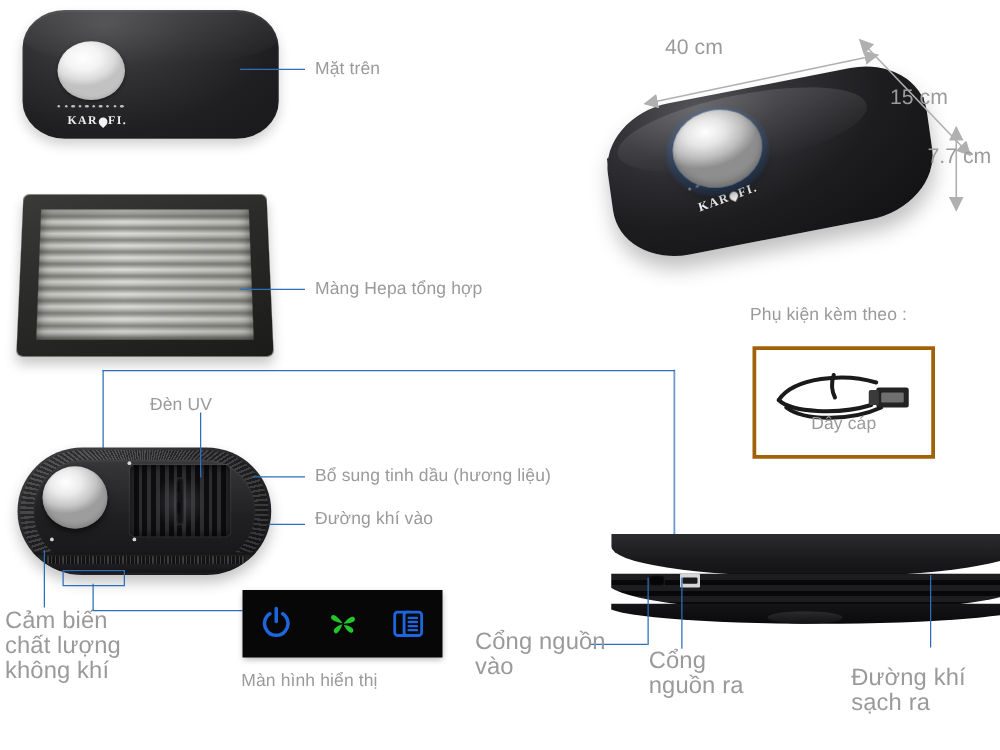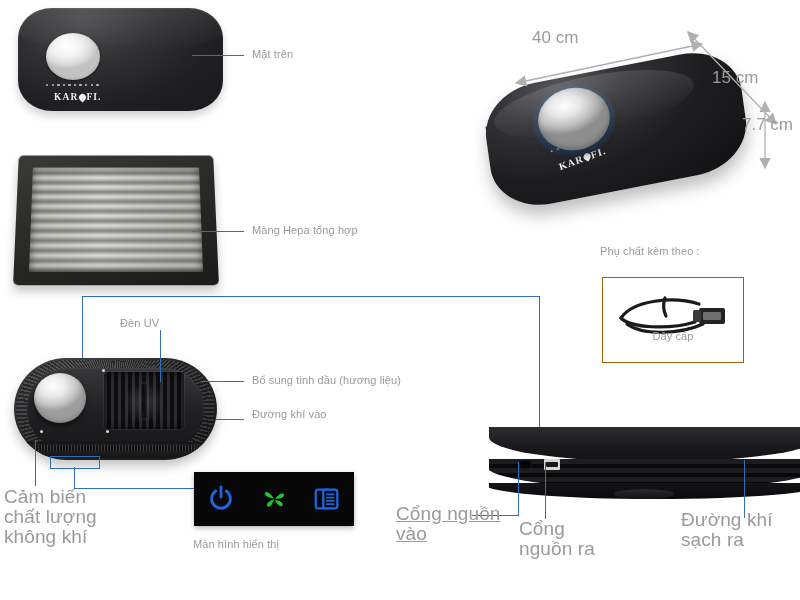--- a/index.html
+++ b/index.html
@@ -7,33 +7,33 @@
     width:800px;height:600px;
     background:#ffffff;
     font-family:"Liberation Sans","DejaVu Sans",sans-serif;
     overflow:hidden;
     position:relative;
   }
   #stage{position:relative;width:800px;height:600px;}
   .abs{position:absolute;}
   .lbl{
     color:#9a9a9a;
-    font-size:11px;
+    font-size:14px;
     line-height:21px;
     letter-spacing:.1px;
     white-space:pre-line;
     font-weight:400;
   }
   .lbl.sm{font-size:19px;line-height:20px;}
   .dim{color:#9b9b9b;font-size:17px;font-weight:400;}
   .line{background:#2f6ebc;}
   .hline{height:1px;}
   .vline{width:1px;}
   .box-ol{border:1px solid #2f6ebc;}
-  .accbox{border:1px solid #a16207;background:#fff;}
+  .accbox{border:3px solid #a16207;background:#fff;}
 
   
   .dev-top{
     width:205px;height:103px;border-radius:34px/30px;
     background:
       radial-gradient(120% 150% at 32% 12%, #4a4a4c 0%, #313133 28%, #1f1f21 55%, #151517 100%);
     box-shadow:0 5px 9px rgba(0,0,0,.18), inset 0 1px 2px rgba(255,255,255,.10);
     overflow:hidden;
   }
   .dev-top:after{
@@ -314,21 +314,21 @@
   <svg class="abs" style="left:680px;top:26px;" width="110" height="110" viewBox="0 0 110 110">
     <line x1="8" y1="6" x2="96" y2="98" stroke="#b0b0b0" stroke-width="1.3" marker-start="url(#ahs)" marker-end="url(#ah)"></line>
   </svg>
   <div class="abs dim" style="left:712px;top:40px;margin-top:28px;">15 cm</div>
 
   <svg class="abs" style="left:752px;top:96px;" width="26" height="78" viewBox="0 0 26 78">
     <line x1="13" y1="6" x2="13" y2="72" stroke="#b0b0b0" stroke-width="1.3" marker-start="url(#ahs)" marker-end="url(#ah)"></line>
   </svg>
   <div class="abs dim" style="left:742px;top:115px;">7.7 cm</div>
 
-  <div class="abs lbl" style="left:600px;top:241px;">Phụ chất kèm theo :</div>
+  <div class="abs lbl" style="left:600px;top:241px;">Phụ kiện kèm theo :</div>
   <div class="abs accbox" style="left:602px;top:277px;width:140px;height:84px;">
     <svg width="138" height="82" viewBox="0 0 138 82" style="display:block;">
       <g fill="none" stroke="#1a1a1a" stroke-width="3.2" stroke-linecap="round">
         <path d="M18 40 C 30 22, 70 18, 96 26"></path>
         <path d="M18 40 C 28 50, 66 52, 92 44"></path>
         <path d="M24 46 C 40 58, 78 56, 100 46"></path>
         <path d="M62 20 C 60 26, 60 32, 63 38"></path>
       </g>
       <g>
         <rect x="96" y="30" width="26" height="16" rx="2" fill="#232323"></rect>
@@ -349,24 +349,24 @@
     <div class="abs" style="left:30px;top:33px;width:13px;height:9px;background:#050506;border-radius:2px;
                 box-shadow:inset 0 0 2px rgba(255,255,255,.25);"></div>
     <div class="abs" style="left:55px;top:32px;width:16px;height:11px;background:#d6d6d6;border-radius:1px;"></div>
     <div class="abs" style="left:57px;top:35px;width:12px;height:5px;background:#191919;border-radius:1px;"></div>
     <div class="abs" style="left:125px;top:62px;width:60px;height:10px;border-radius:50%;
                 background:linear-gradient(180deg,#2b2b2e,#121214);"></div>
   </div>
 
   <div class="abs line hline" style="left:472px;top:515px;width:46px;"></div>
   <div class="abs line vline" style="left:518px;top:462px;height:54px;"></div>
-  <div class="abs lbl sm" style="left:396px;top:504px;text-decoration:underline;">Cổng nguồn
+  <div class="abs lbl sm" style="left:380px;top:504px;">Cổng nguồn
 vào</div>
 
   <div class="abs line vline" style="left:545px;top:462px;height:57px;"></div>
   <div class="abs lbl sm" style="left:519px;top:519px;">Cổng
 nguồn ra</div>
 
   <div class="abs line vline" style="left:744px;top:460px;height:58px;"></div>
-  <div class="abs lbl sm" style="left:681px;top:510px;">Đường khí
+  <div class="abs lbl sm" style="left:681px;top:533px;">Đường khí
 sạch ra</div>
 
 </div>
 
 </body></html>

